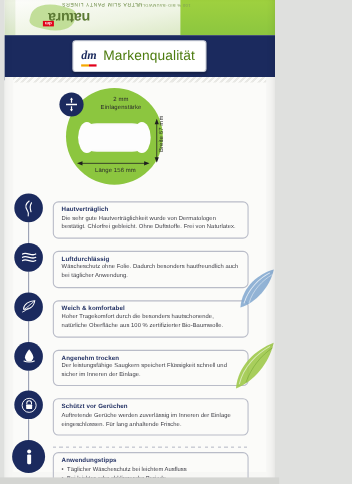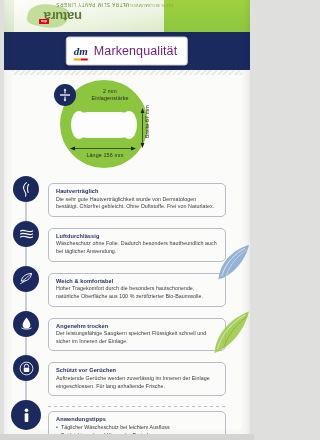--- a/index.html
+++ b/index.html
@@ -82,21 +82,21 @@
     font-family:"Liberation Serif", serif;
     font-style:italic; font-weight:bold;
     font-size:11px; color:#1b2a5e; line-height:1;
   }
   .dm-logo .dm-bar {
     position:absolute; left:0; bottom:0;
     width:100%; height:2.5px;
     background:linear-gradient(90deg,#f5a800 0%,#f5a800 50%,#e2001a 50%,#e2001a 100%);
   }
   .badge-label {
-    font-size:12.5px; color:#701a75; font-weight:normal; letter-spacing:.1px;
+    font-size:12.5px; color:#4d7c0f; font-weight:normal; letter-spacing:.1px;
   }
 
   
   .face {
     position:absolute; left:0; top:70px;
     width:246px; height:367px;
     background:#f7f7f5;
   }
   .face-inner{
     position:absolute; left:8px; top:0px; right:8px; bottom:8px;

